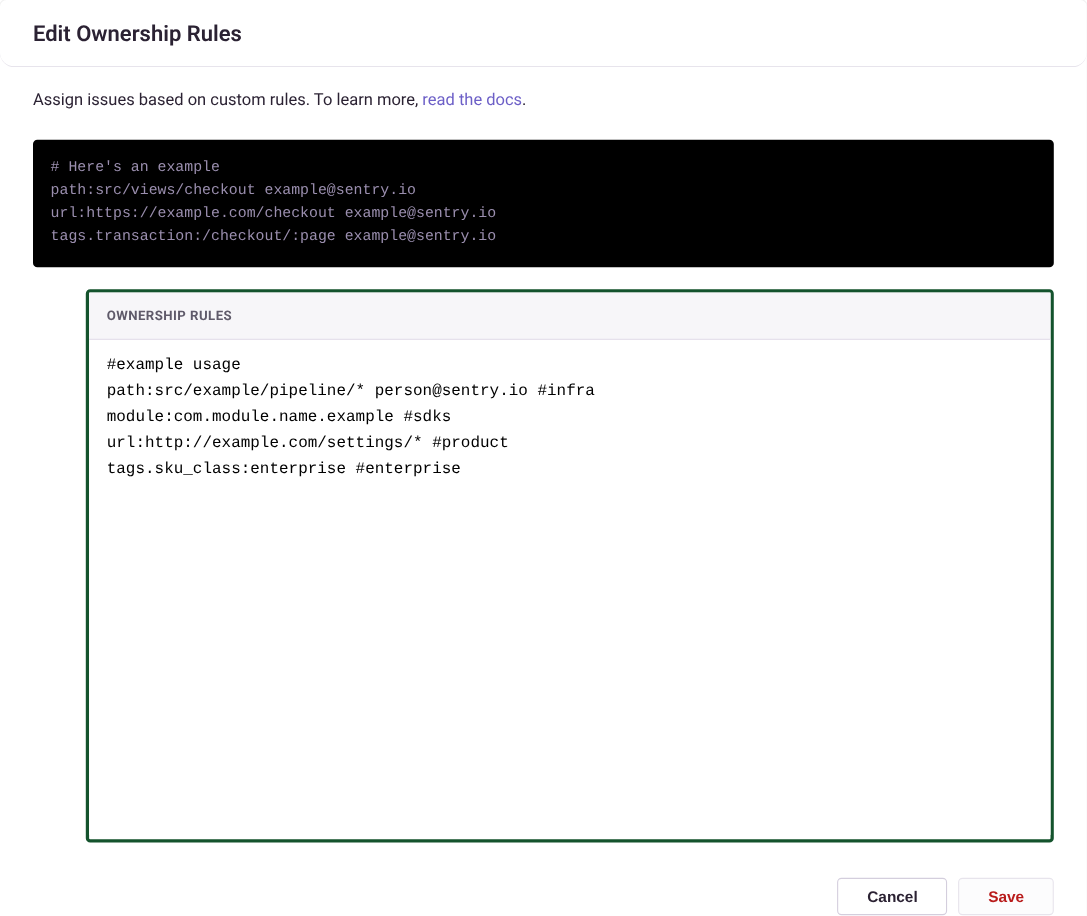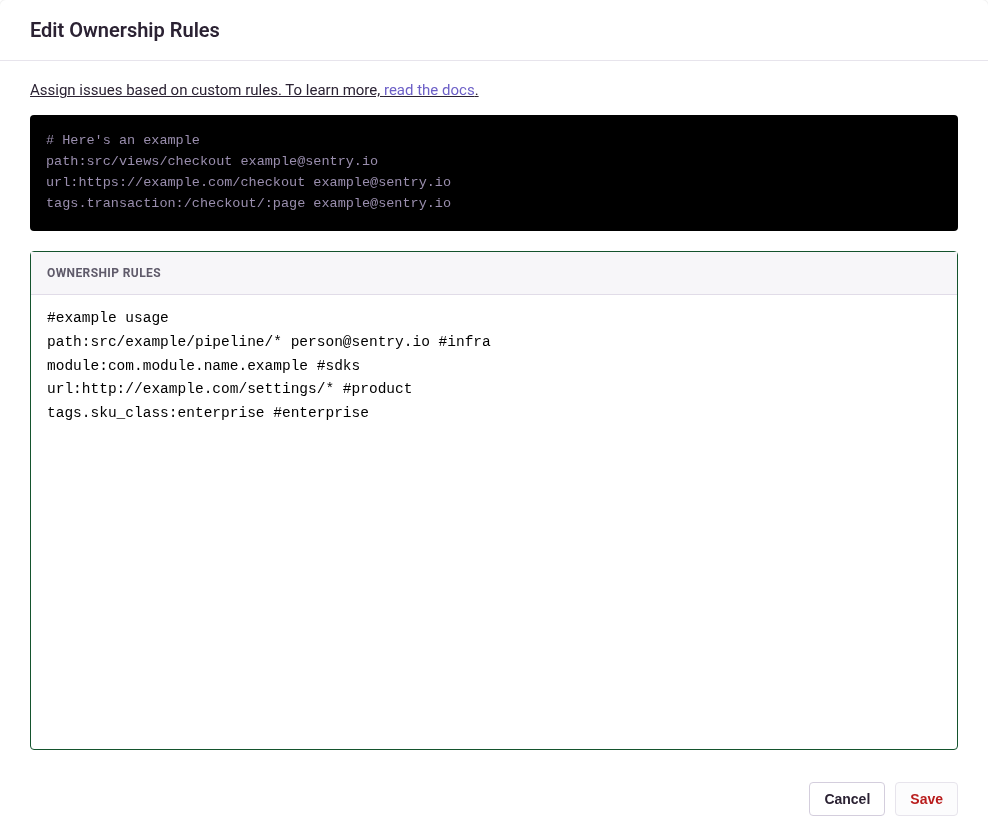--- a/index.html
+++ b/index.html
@@ -15,55 +15,56 @@
     }
     .modal {
       background: #ffffff;
       border-radius: 6px;
       box-shadow: 0 0 0 1px rgba(0,0,0,0.05);
       overflow: hidden;
     }
     .modal-header {
       padding: 18px 30px;
       border-bottom: 1px solid #e7e4ec;
+      border-radius: 13px;
     }
     .modal-title {
       font-size: 20px;
       font-weight: 600;
       color: #2b2233;
     }
     .modal-body {
       padding: 20px 30px 8px 30px;
     }
     .description {
       font-size: 15px;
       color: #2b2233;
-      margin-bottom: 16px;
-      text-decoration: underline;
+      margin-bottom: 28px;
     }
     .description a {
       color: #6c5fc7;
       text-decoration: none;
     }
     .example-block {
       background: #000000;
       border-radius: 4px;
       padding: 16px;
       font-family: "SFMono-Regular", Consolas, "Liberation Mono", Menlo, monospace;
       font-size: 13.5px;
       line-height: 1.55;
       color: #9a8eae;
       white-space: pre;
       margin-bottom: 20px;
       overflow-x: auto;
     }
     .rules-panel {
-      border: 1px solid #14532d;
+      border: 3px solid #14532d;
       border-radius: 4px;
       margin-bottom: 10px;
+      margin-left: 48px;
     }
     .rules-panel-header {
       background: #f7f6f9;
       border-bottom: 1px solid #e1dce8;
       padding: 14px 16px;
       font-size: 12px;
       font-weight: 700;
       letter-spacing: 0.4px;
       color: #5f5a6a;
       text-transform: uppercase;
@@ -81,21 +82,21 @@
       color: #000000;
       background: #ffffff;
     }
     .modal-footer {
       padding: 14px 30px 24px 30px;
       display: flex;
       justify-content: flex-end;
       gap: 10px;
     }
     .btn {
-      padding: 8px 14px;
+      padding: 8px 26px;
       font-size: 14px;
       font-weight: 600;
       border-radius: 4px;
       cursor: pointer;
       border: 1px solid #d4cedd;
       background: #ffffff;
       color: #2b2233;
     }
     .btn-cancel {
       color: #2b2233;

